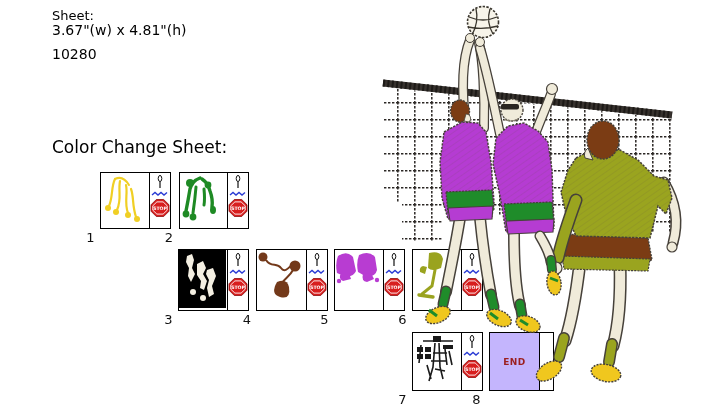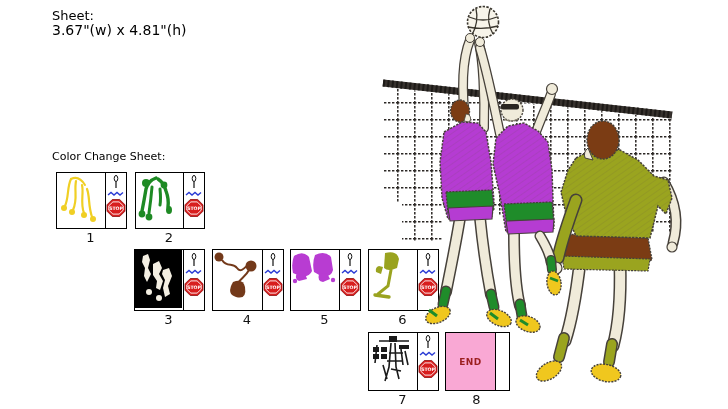--- a/index.html
+++ b/index.html
@@ -1,40 +1,41 @@
 <!DOCTYPE html>
 <html><head>
 <meta charset="utf-8">
 <style>
   html,body{margin:0;padding:0;background:#ffffff;}
   #canvas{position:relative;width:728px;height:409px;background:#ffffff;overflow:hidden;
           font-family:"DejaVu Sans","Liberation Sans",sans-serif;color:#000;}
   .info{position:absolute;left:52px;top:8px;font-size:13px;line-height:15px;}
   .info .big{font-size:14px;}
   .gap{height:9px;}
-  .sheet-title{position:absolute;left:52px;top:150px;font-size:11px;}
-  .cbox{position:absolute;background:#f9a8d4;border:1px solid #000;display:flex;}
+  .sheet-title{position:absolute;left:52px;top:137px;font-size:17px;}
+  .cbox{position:absolute;background:#c4b5fd;border:1px solid #000;display:flex;margin-left:44px;}
   .cbox .img{flex:1 1 auto;position:relative;overflow:hidden;background:#fff;}
   .cbox .stop{width:20px;border-left:1px solid #000;position:relative;background:#fff;}
   .cbox .endpane{width:13px;border-left:1px solid #000;background:#fff;}
   .cbox .endtxt{flex:1;display:flex;align-items:center;justify-content:center;
                 font-size:9px;font-weight:bold;color:#9b1f1f;letter-spacing:0.5px;}
   .num{position:absolute;font-size:13px;text-align:center;color:#111;}
   .cbox svg{display:block;}
   #design{position:absolute;left:380px;top:0;width:348px;height:409px;}
 </style>
 </head>
 <body>
 
 <div id="canvas">
 
   <div class="info">
     <div>Sheet:</div>
     <div class="big">3.67"(w) x 4.81"(h)</div>
     <div class="gap"></div>
+    <div class="big">10280</div>
   </div>
 
   <div class="sheet-title">Color Change Sheet:</div>
 
   <div class="cbox" style="left:56px;top:172px;width:69px;height:55px">
     <div class="img">
       <svg width="47" height="53" viewBox="0 0 47 53">
         <g fill="none" stroke-linecap="round" stroke="#f0cf24">
           <path d="M14 6 C 10 14 12 24 8 33" stroke-width="2.2"></path>
           <path d="M19 8 C 17 18 21 26 16 37" stroke-width="2.2"></path>

